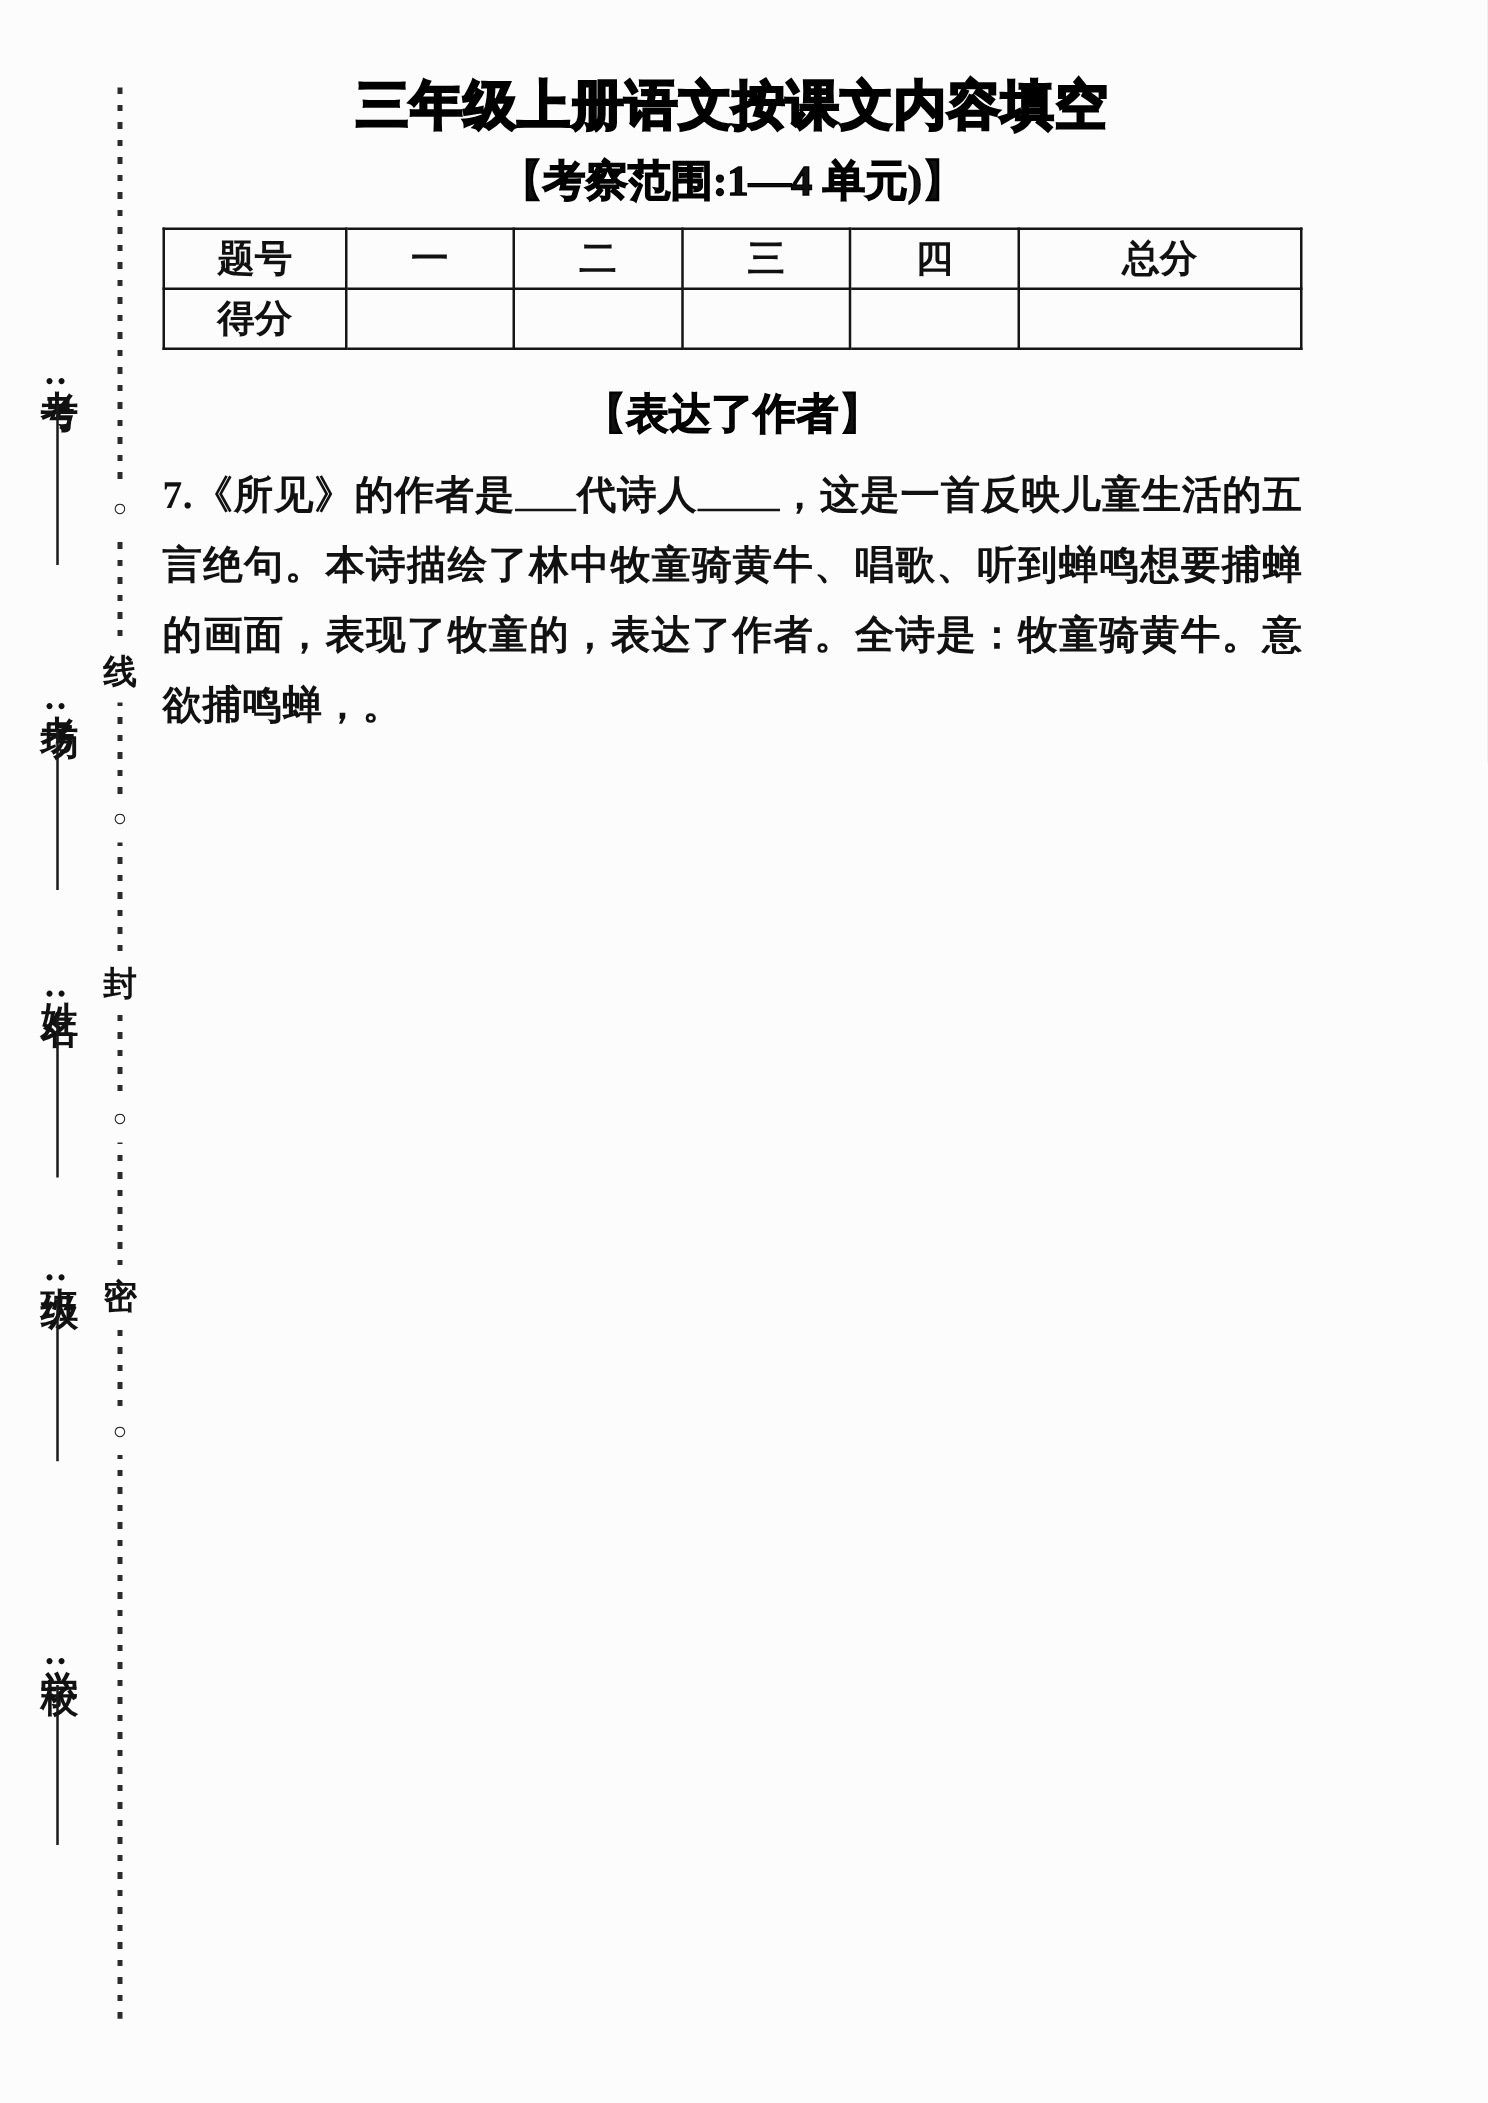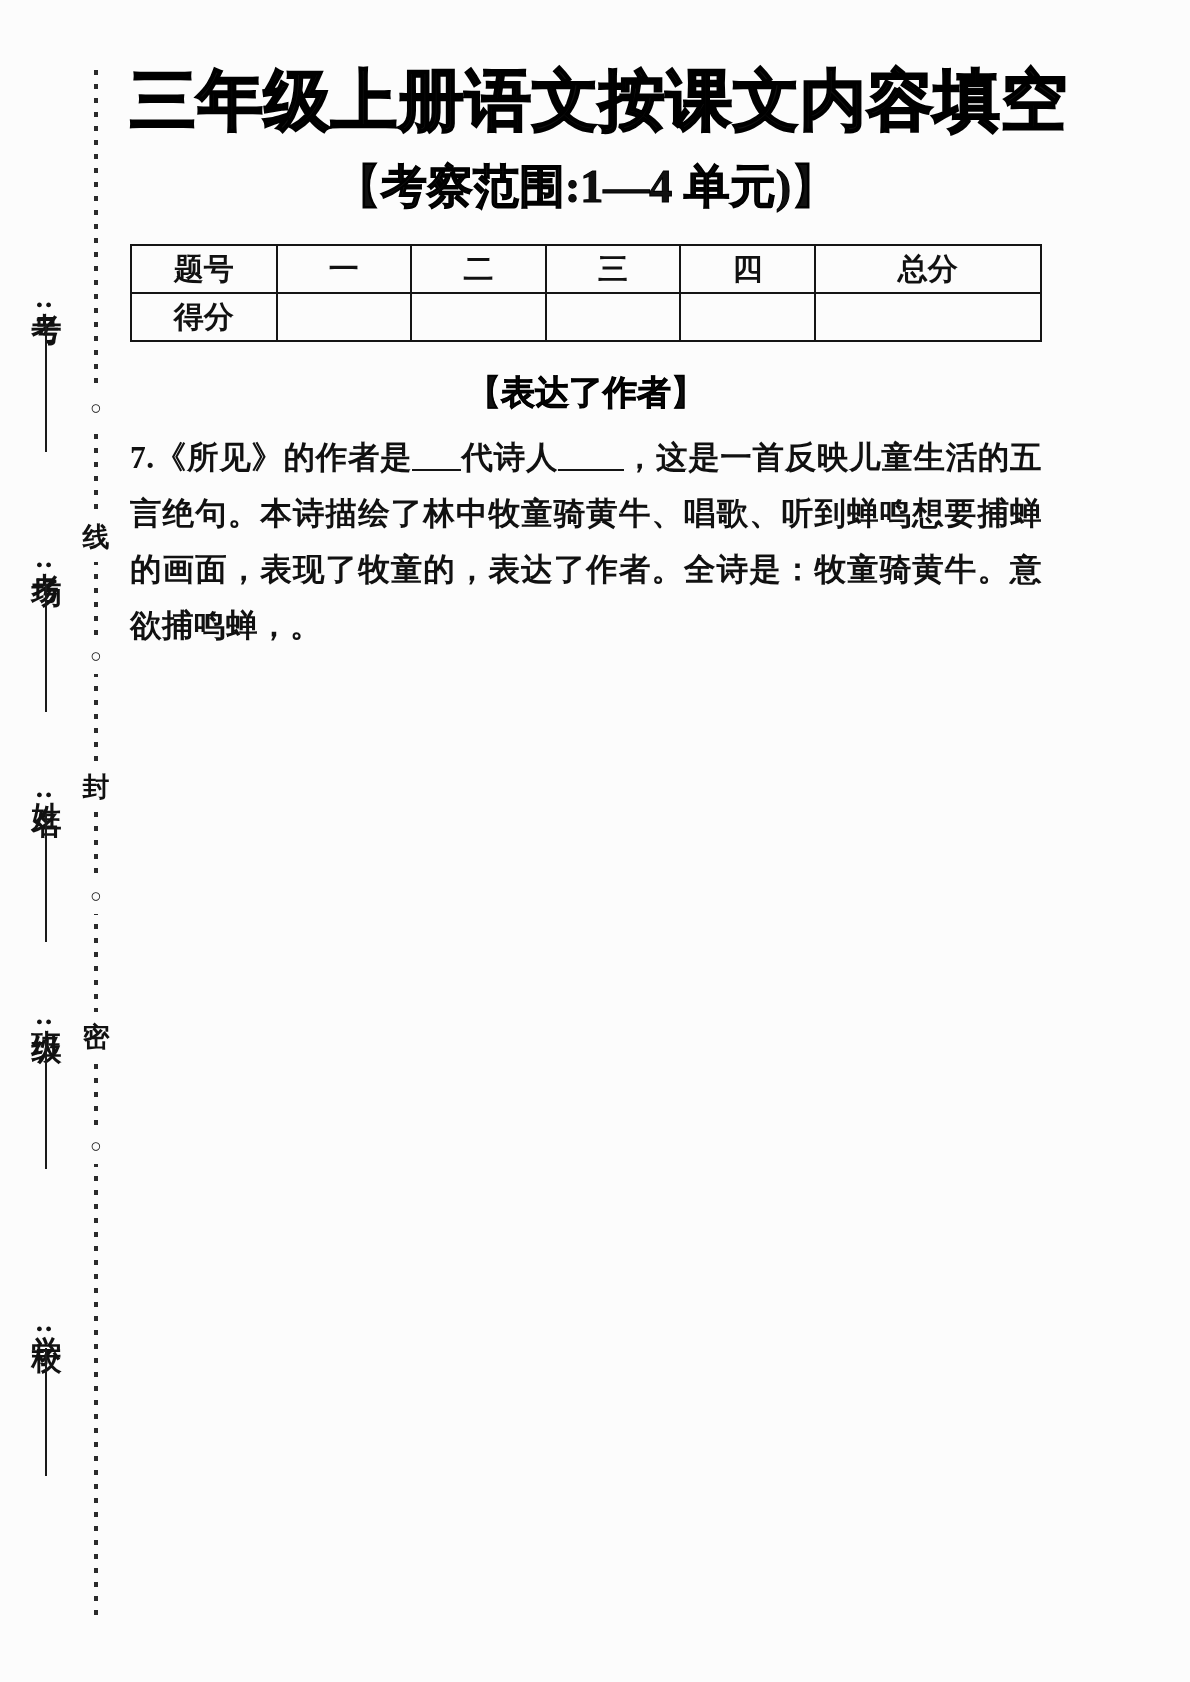--- a/index.html
+++ b/index.html
@@ -28,30 +28,30 @@
   }
   .seal-mark{
     position:absolute;left:0;width:28px;text-align:center;
     background:#fcfcfc;padding:7px 0;font-weight:700;
   }
   .seal-char{font-size:27px;}
   .seal-circle{font-size:19px;}
   
   .main{position:absolute;left:130px;top:56px;width:912px;}
   .title{
-    text-align:center;font-size:66px;font-weight:700;
+    text-align:center;font-size:42px;font-weight:700;
     letter-spacing:1px;-webkit-text-stroke:2.2px #000;
     white-space:nowrap;
   }
   .subtitle{
-    text-align:center;font-size:46px;font-weight:700;
+    text-align:center;font-size:34px;font-weight:700;
     -webkit-text-stroke:1.1px #000;margin-top:10px;
   }
   table.score{
-    width:100%;border-collapse:collapse;margin-top:26px;
+    width:100%;border-collapse:collapse;margin-top:14px;
   }
   table.score td{
     border:2.5px solid #151515;height:46px;
     font-size:30px;font-weight:700;text-align:center;
     padding:0 6px;
   }
   table.score td.col-label{width:16%;}
   .section-header{
     text-align:center;font-size:34px;font-weight:700;
     -webkit-text-stroke:0.8px #000;margin:28px 0 14px;

